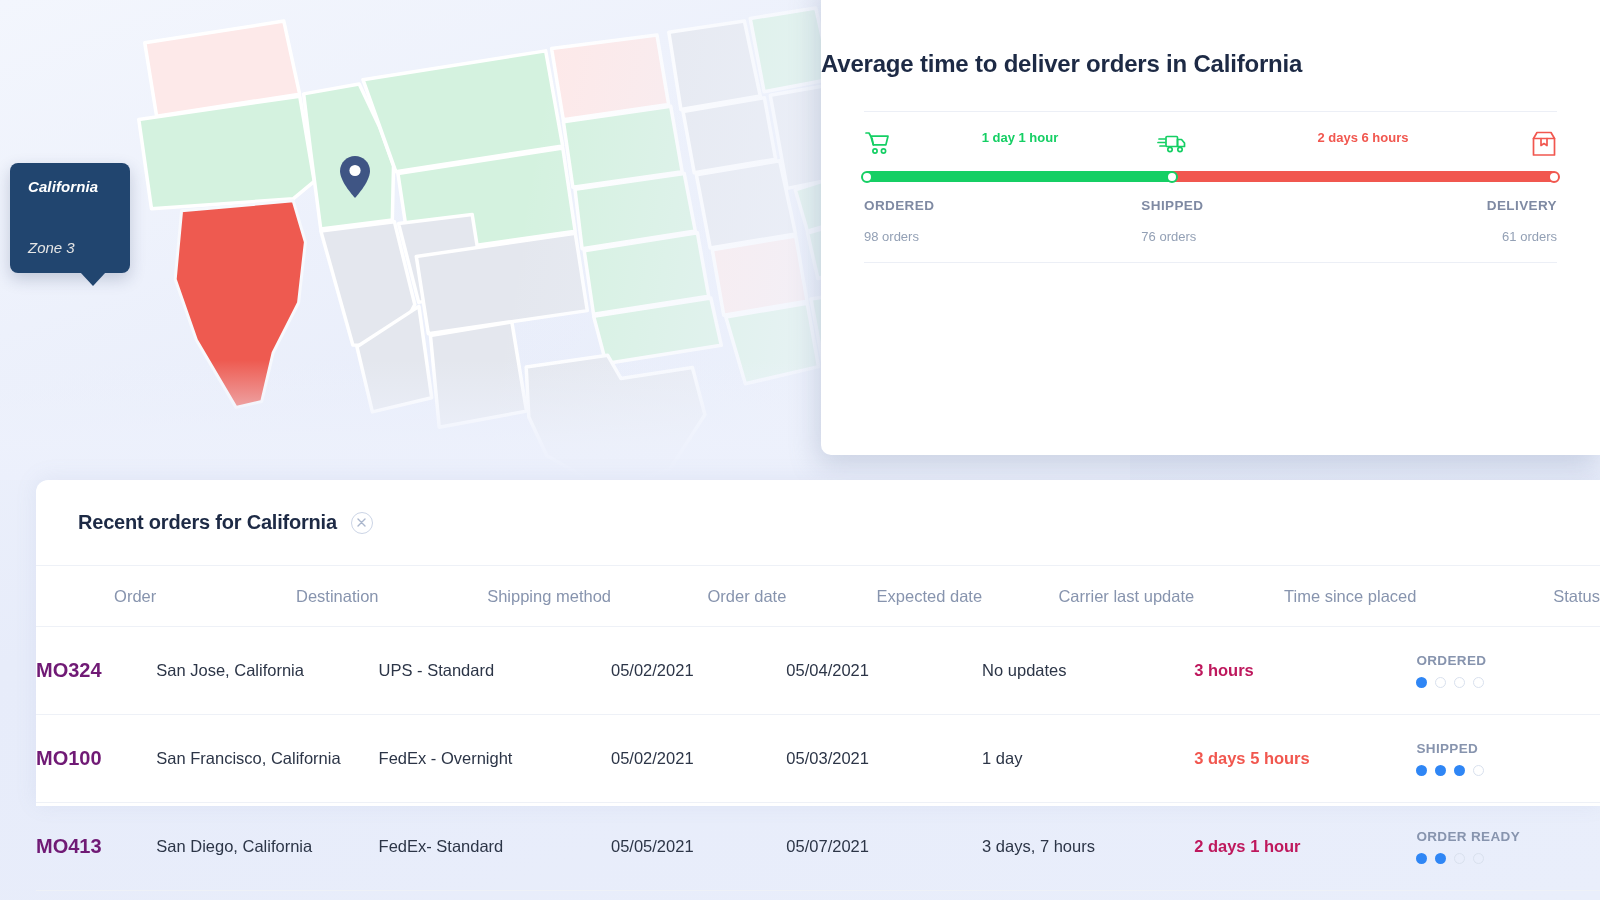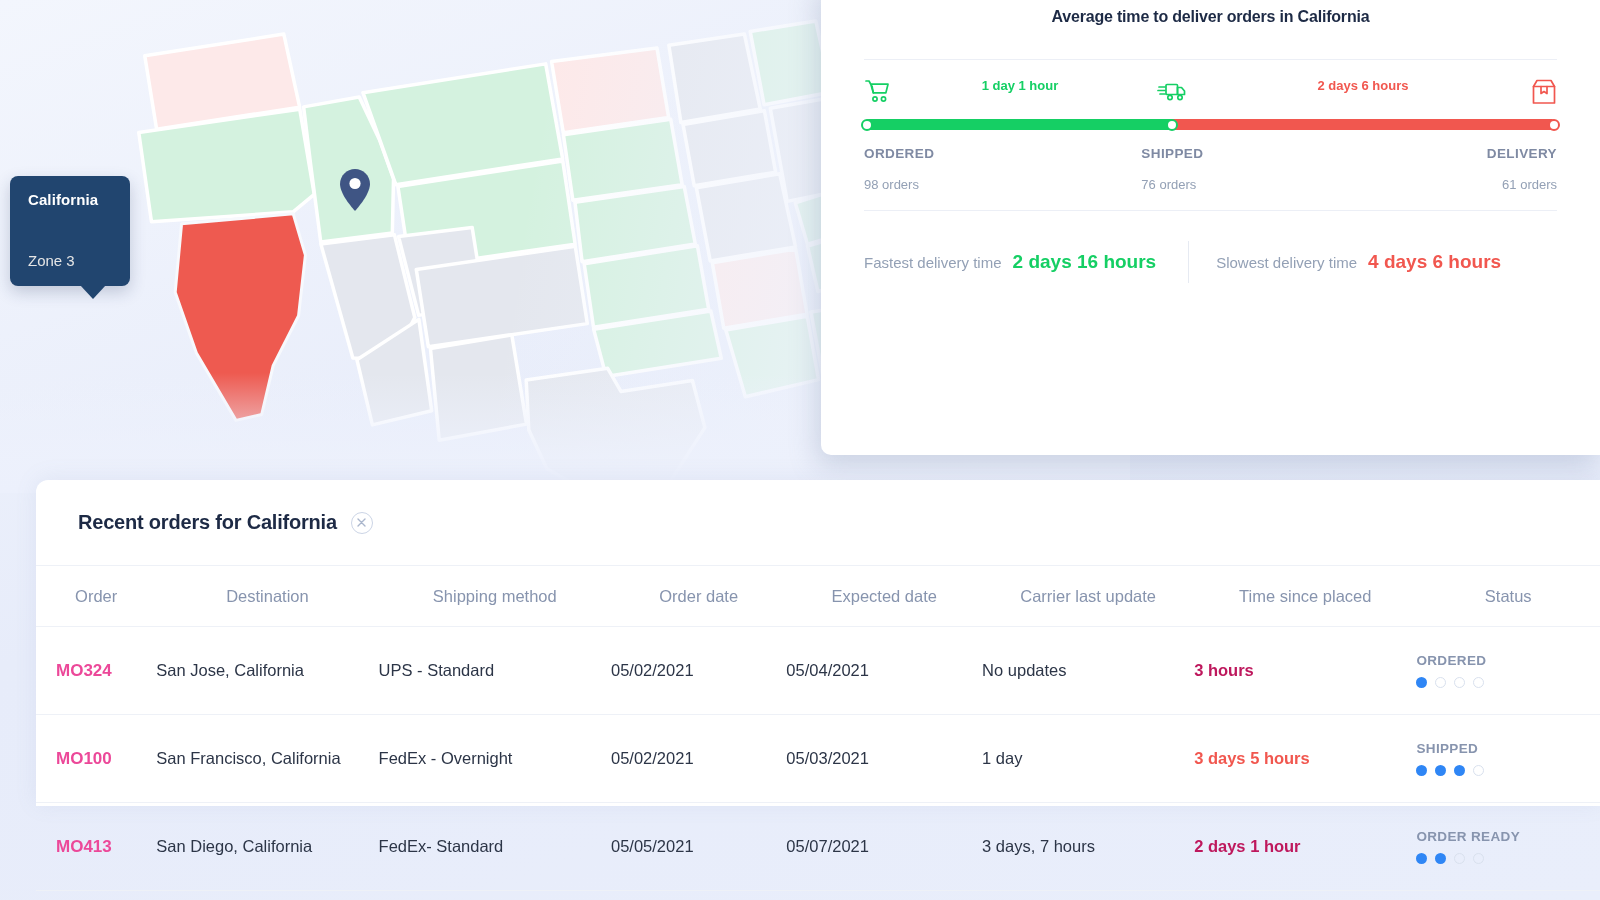--- a/index.html
+++ b/index.html
@@ -9,22 +9,23 @@
     overflow: hidden;
   }
   #root {
     position: relative;
     width: 1600px; height: 900px;
     background: linear-gradient(160deg, #f3f6fd 0%, #e7ecfa 45%, #e9eefb 100%);
   }
 
   
   #map-region {
-    position: absolute; left: 0; top: 13px; width: 1130px; height: 480px;
+    position: absolute; left: 0; top: 0; width: 1130px; height: 480px;
     overflow: hidden;
+    font-style: italic;
   }
   #map-svg { position: absolute; left: 0; top: -16px; width: 1130px; height: 510px; }
 
   
   #map-fade {
     position: absolute; left: 0; top: 0; width: 1130px; height: 480px;
     background: linear-gradient(100deg, rgba(238,242,252,0) 0%, rgba(238,242,252,0) 46%, rgba(238,242,252,0.55) 66%, rgba(238,242,252,0.93) 80%, rgba(238,242,252,1) 90%);
     pointer-events: none;
   }
   #map-fade-bottom {
@@ -56,22 +57,22 @@
   }
 
   
   #delivery-card {
     position: absolute; left: 821px; top: -20px; width: 779px; height: 475px;
     background: #ffffff;
     border-bottom-left-radius: 10px;
     box-shadow: -4px 10px 28px rgba(120,135,170,.30);
   }
   .dc-title {
-    text-align: center; margin-top: 28px;
-    font-size: 16px; font-weight: bold; color: #1d2a45; letter-spacing: -.2px;
+    text-align: left; margin-top: 70px;
+    font-size: 24px; font-weight: bold; color: #1d2a45; letter-spacing: -.2px;
   }
   .dc-big {
     text-align: center; margin-top: 20px;
     font-size: 35px; font-weight: bold; color: #f1574f; letter-spacing: -.5px;
   }
   .dc-divider { height: 1px; background: #eceff6; margin: 33px 43px 0 43px; }
 
   .dc-timeline { position: relative; margin: 0 43px; padding-top: 18px; }
   .tl-icons {
     position: relative; height: 30px;
@@ -138,37 +139,37 @@
   .oc-title { font-size: 20px; font-weight: bold; color: #1d2a45; letter-spacing: -.2px; }
   .oc-close {
     margin-left: 14px; width: 22px; height: 22px; border-radius: 50%;
     border: 1.5px solid #ccd5e6; display: flex; align-items: center; justify-content: center;
     cursor: pointer;
   }
   .oc-close svg { display: block; }
 
   table.orders { width: 100%; border-collapse: collapse; table-layout: fixed; }
   table.orders th {
-    text-align: center; font-weight: normal; font-size: 16.5px; color: #8794ae;
+    text-align: right; font-weight: normal; font-size: 16.5px; color: #8794ae;
     padding: 21px 0 20px 0; border-top: 1px solid #eef1f7; border-bottom: 1px solid #eef1f7;
   }
   table.orders td {
     font-size: 16.5px; color: #2c3547; padding: 26px 0 26px 0;
     border-bottom: 1px solid #eef1f7; vertical-align: middle;
   }
   th.c-order,  td.c-order  { width: 118px; padding-left: 42px; }
   th.c-dest,   td.c-dest   { width: 218px; }
   th.c-ship,   td.c-ship   { width: 228px; }
   th.c-odate,  td.c-odate  { width: 172px; }
   th.c-edate,  td.c-edate  { width: 192px; }
   th.c-carrier,td.c-carrier{ width: 208px; }
   th.c-tsp,    td.c-tsp    { width: 218px; }
   th.c-status, td.c-status { width: 180px; }
 
-  td.c-order a { color: #ec4899; font-weight: bold; text-decoration: none; font-size: 17px; padding-left: 20px; }
+  td.c-order a { color: #701a75; font-weight: bold; text-decoration: none; font-size: 20px; }
   .muted { color: #b4bdcd; }
   .bold { font-weight: bold; color: #be185d; }
   .danger { font-weight: bold; color: #f1574f; }
 
   .st-wrap { }
   .st-name {
     font-size: 13.5px; font-weight: bold; color: #8794ae; letter-spacing: .35px;
   }
   .st-dots { margin-top: 9px; display: flex; gap: 8px; }
   .st-dot { width: 11px; height: 11px; border-radius: 50%; }
@@ -345,31 +346,20 @@
         </div>
         <div class="tl-step s3">
           <div class="st-label">DELIVERY</div>
           <div class="st-count">61 orders</div>
         </div>
       </div>
     </div>
 
     <div class="dc-divider2"></div>
 
-    <div class="dc-foot">
-      <div class="foot-item fast">
-        <span class="fi-label">Fastest delivery time</span>
-        <span class="fi-value">2 days 16 hours</span>
-      </div>
-      <div class="foot-sep"></div>
-      <div class="foot-item slow">
-        <span class="fi-label">Slowest delivery time</span>
-        <span class="fi-value">4 days 6 hours</span>
-      </div>
-    </div>
   </div>
 
   <div id="orders-card">
     <div class="oc-head">
       <span class="oc-title">Recent orders for California</span>
       <span class="oc-close">
         <svg width="9" height="9" viewBox="0 0 9 9" stroke="#aab6cc" stroke-width="1.4" stroke-linecap="round">
           <path d="M1 1 L8 8 M8 1 L1 8"></path>
         </svg>
       </span>

